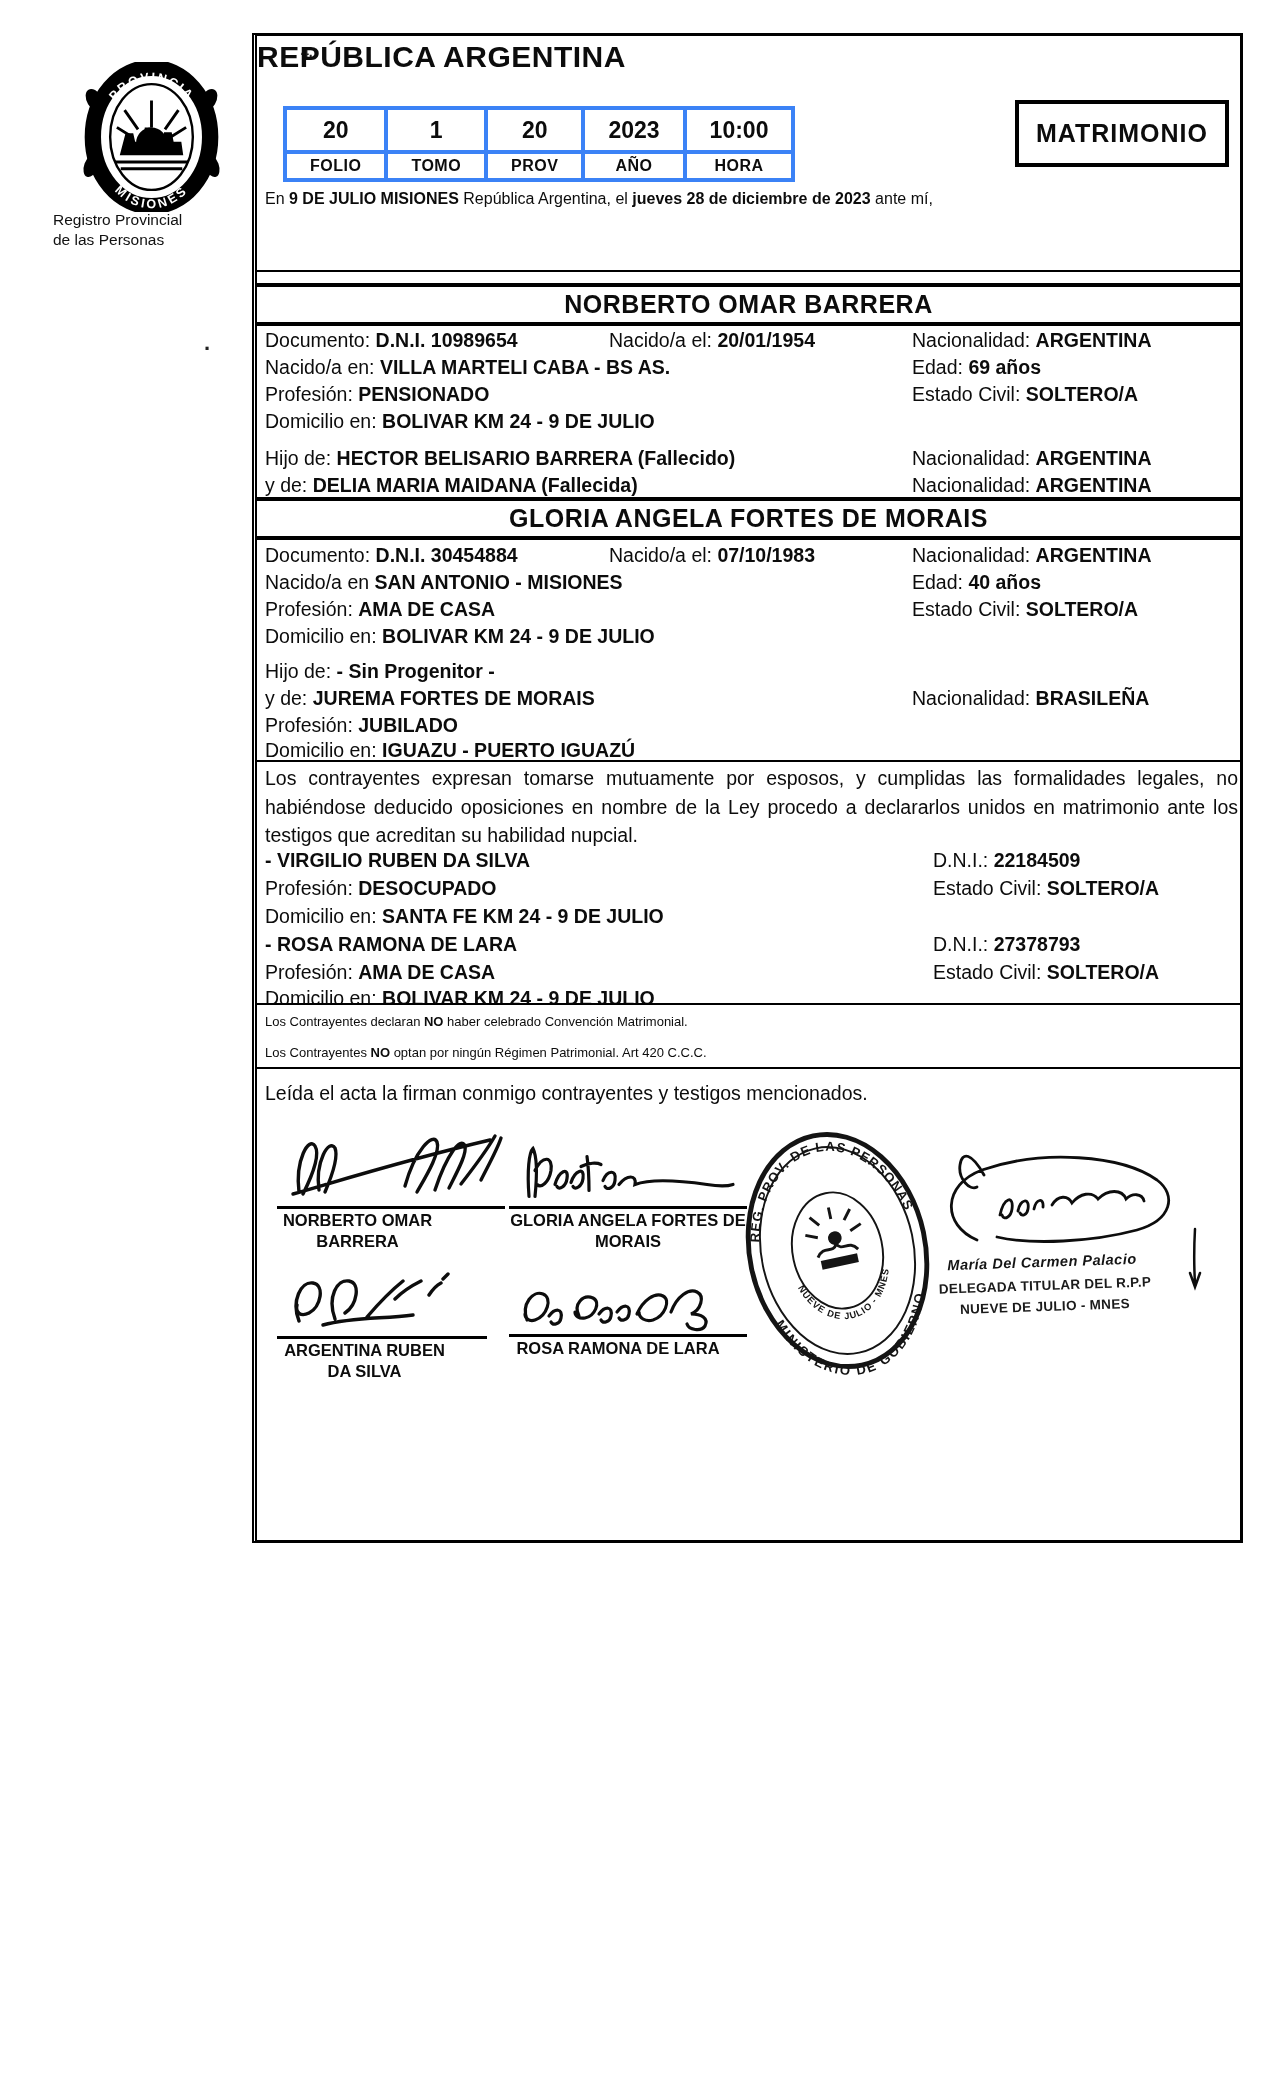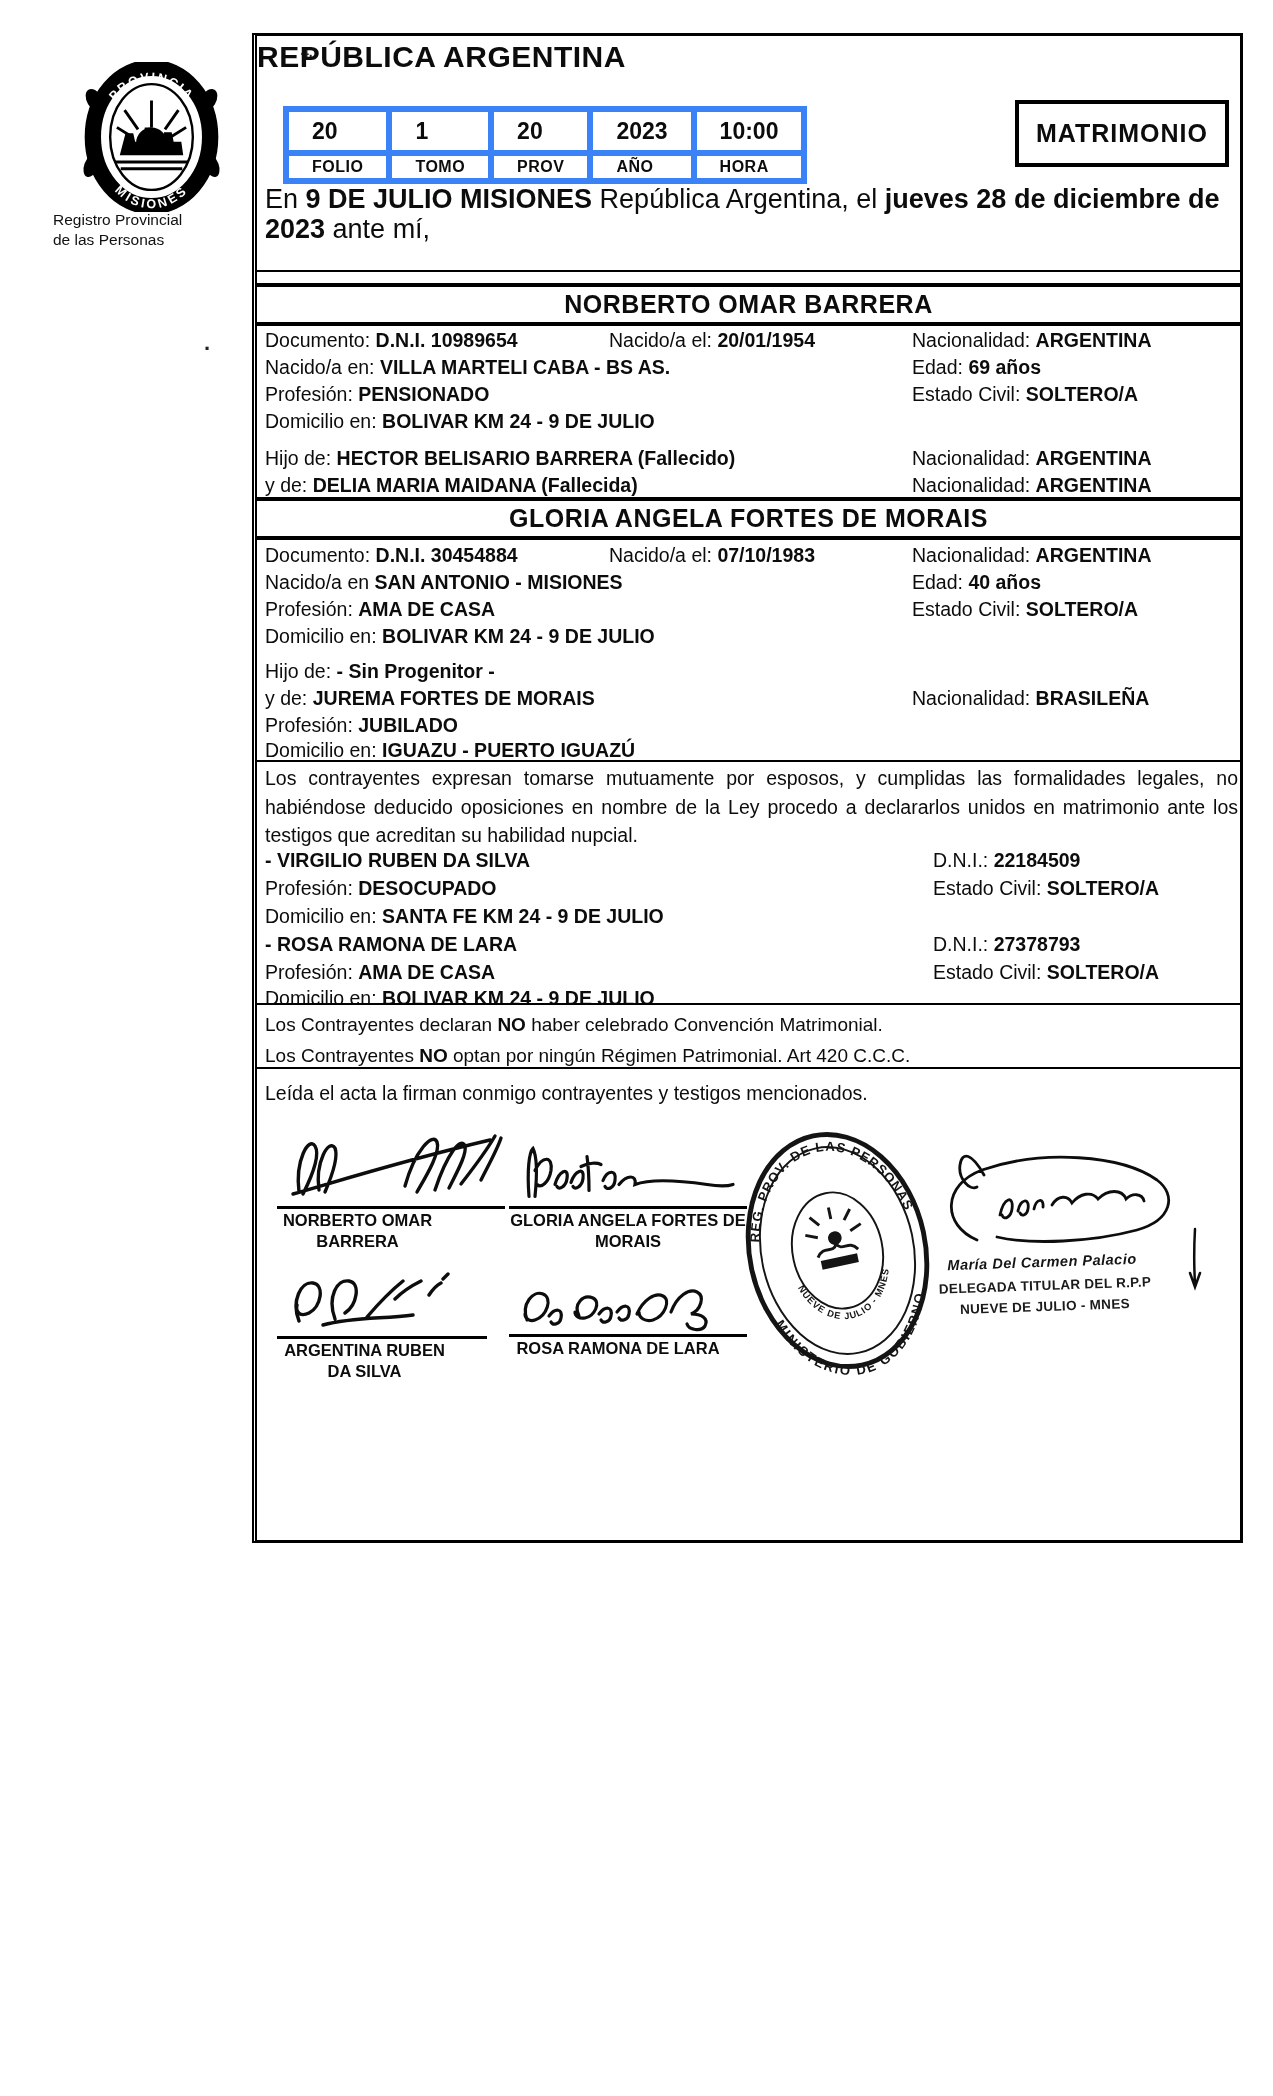--- a/index.html
+++ b/index.html
@@ -11,41 +11,41 @@
   .lh-seal{position:absolute;left:74px;top:62px}
   .lh-caption{position:absolute;left:53px;top:210px;width:224px;text-align:left;
               font-size:15.5px;font-weight:normal;line-height:20px;color:#111}
 
   
   .doc{position:absolute;left:252px;top:33px;width:991px;height:1510px;background:#fff;
        border:3px solid #000;border-left:5px double #000}
   .doc-title{position:absolute;top:4px;left:0;width:100%;text-align:left;
              font-size:30px;font-weight:bold;letter-spacing:.5px}
   .regtable{position:absolute;left:26px;top:70px;border-collapse:collapse;background:#fff}
-  .regtable td{border:6px solid #3b82f6;font-weight:bold;padding:0 23px}
+  .regtable td{border:4px solid #3b82f6;text-align:center;font-weight:bold;padding:0 23px}
   .regtable .vals td{height:44px;font-size:23px}
   .regtable .labs td{height:28px;font-size:16px;letter-spacing:.5px}
   .stamp{position:absolute;left:758px;top:64px;width:214px;height:67px;border:4px solid #000;
          display:flex;align-items:center;justify-content:center;
          font-size:25px;font-weight:bold;letter-spacing:1px}
-  .intro{position:absolute;left:8px;top:148px;width:974px;font-size:27px;line-height:30px}
+  .intro{position:absolute;left:8px;top:148px;width:974px;font-size:16px;line-height:30px}
 
   .hr{position:absolute;left:0;width:100%;border-top:2.5px solid #000}
   .band{position:absolute;left:0;width:100%;text-align:center;font-size:25px;font-weight:bold;
         letter-spacing:.5px;border-top:4px solid #000;border-bottom:4px solid #000;padding:3px 0}
 
   .row{position:absolute;left:8px;width:975px;font-size:19.5px;line-height:24px;white-space:nowrap}
   .row .c2{position:absolute;left:344px;top:0}
   .row .c3{position:absolute;left:647px;top:0}
   .row .c3w{position:absolute;left:668px;top:0}
   .lbl{font-weight:normal}
   .val{font-weight:bold}
 
   .para{position:absolute;left:8px;top:728px;width:973px;font-size:19.5px;line-height:28.5px;text-align:justify}
-  .decl{position:absolute;left:8px;font-size:19px}
+  .decl{position:absolute;left:8px;font-size:13px}
   .clause{position:absolute;left:8px;top:1046px;font-size:19.5px}
 
   
   .sigs{position:absolute;left:0;top:1060px;width:100%;height:450px}
   .sigsvg{position:absolute}
   .sigline{position:absolute;border-top:3px solid #000}
   .siglabel{position:absolute;text-align:center;font-size:16.5px;font-weight:bold;line-height:21px}
   .sealsvg{position:absolute;left:478px;top:22px;transform:rotate(-12deg)}
   .official-name{position:absolute;left:660px;top:158px;width:250px;text-align:center;
                  font-size:14.5px;font-weight:bold;font-style:italic;letter-spacing:.5px;

